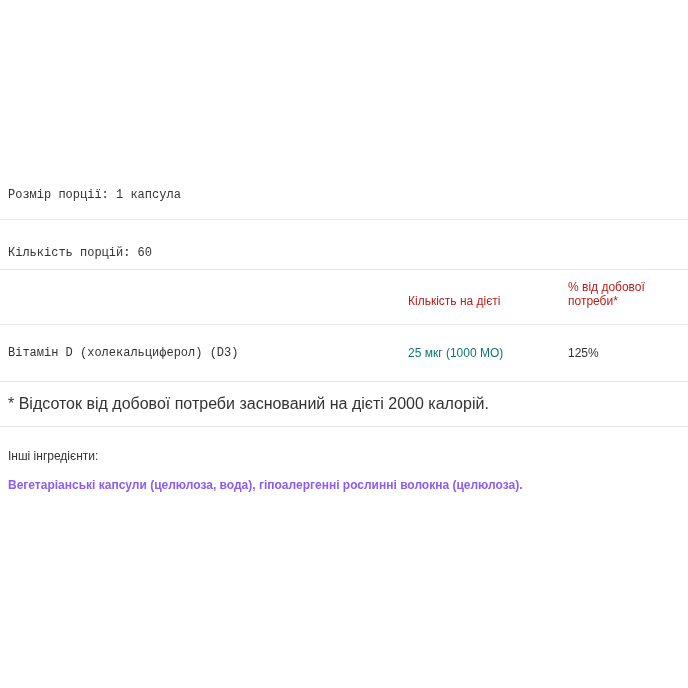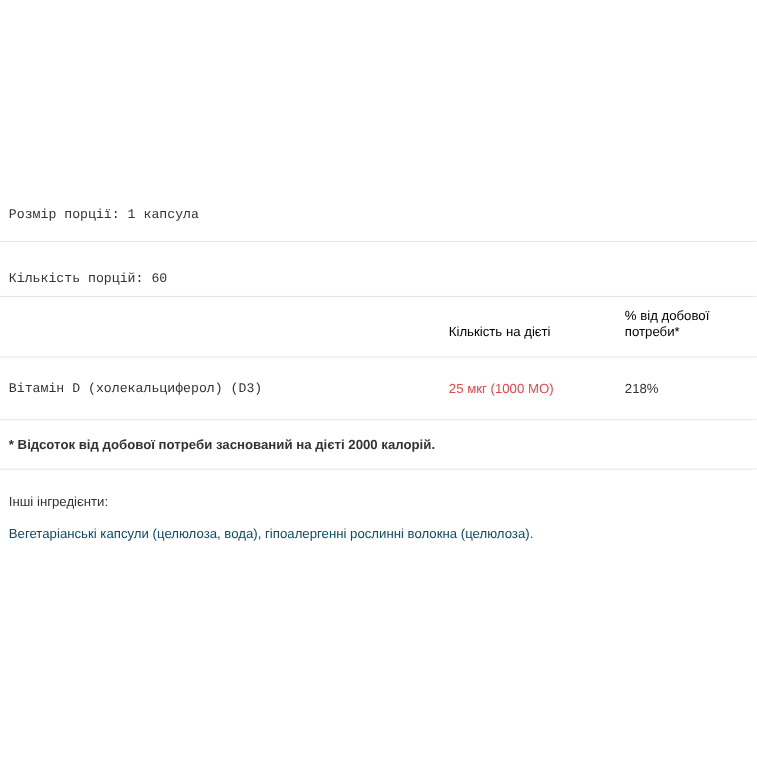--- a/index.html
+++ b/index.html
@@ -47,48 +47,48 @@
   }
   .cell-name {
     flex: 0 0 400px;
     font-size: 12px;
     color: #333333;
     font-family: Liberation Mono, monospace;
   }
   .cell-amount {
     flex: 0 0 160px;
     font-size: 12px;
-    color: #ef4444;
+    color: #0f766e;
   }
   .cell-dv {
     flex: 1 1 auto;
     font-size: 12px;
     color: #333333;
   }
   .head-cell {
     font-size: 12px;
-    color: #000000;
+    color: #b91c1c;
   }
   .footnote {
-    font-size: 12px;
+    font-size: 16px;
     color: #333333;
-    font-weight: bold;
   }
   .other-block {
     padding: 22px 24px 0 8px;
   }
   .other-title {
     font-size: 12px;
     color: #333333;
     margin-bottom: 14px;
   }
   .other-text {
     font-size: 12px;
-    color: #0c4a6e;
+    color: #8b5cf6;
     line-height: 1.4;
+    font-weight: bold;
   }
 </style>
 </head>
 <body>
 
 <div class="panel">
 
   <div class="row row-serving">
     <div class="cell-name" style="flex:1 1 auto;">Розмір порції: 1 капсула</div>
   </div>
@@ -99,21 +99,21 @@
 
   <div class="row row-head">
     <div class="cell-name head-cell"></div>
     <div class="cell-amount head-cell">Кількість на дієті</div>
     <div class="cell-dv head-cell">% від добової потреби*</div>
   </div>
 
   <div class="row row-nutrient">
     <div class="cell-name">Вітамін D (холекальциферол) (D3)</div>
     <div class="cell-amount">25 мкг (1000 МО)</div>
-    <div class="cell-dv">218%</div>
+    <div class="cell-dv">125%</div>
   </div>
 
   <div class="row row-footnote">
     <div class="footnote">* Відсоток від добової потреби заснований на дієті 2000 калорій.</div>
   </div>
 
   <div class="other-block">
     <div class="other-title">Інші інгредієнти:</div>
     <div class="other-text">Вегетаріанські капсули (целюлоза, вода), гіпоалергенні рослинні волокна  (целюлоза).</div>
   </div>

